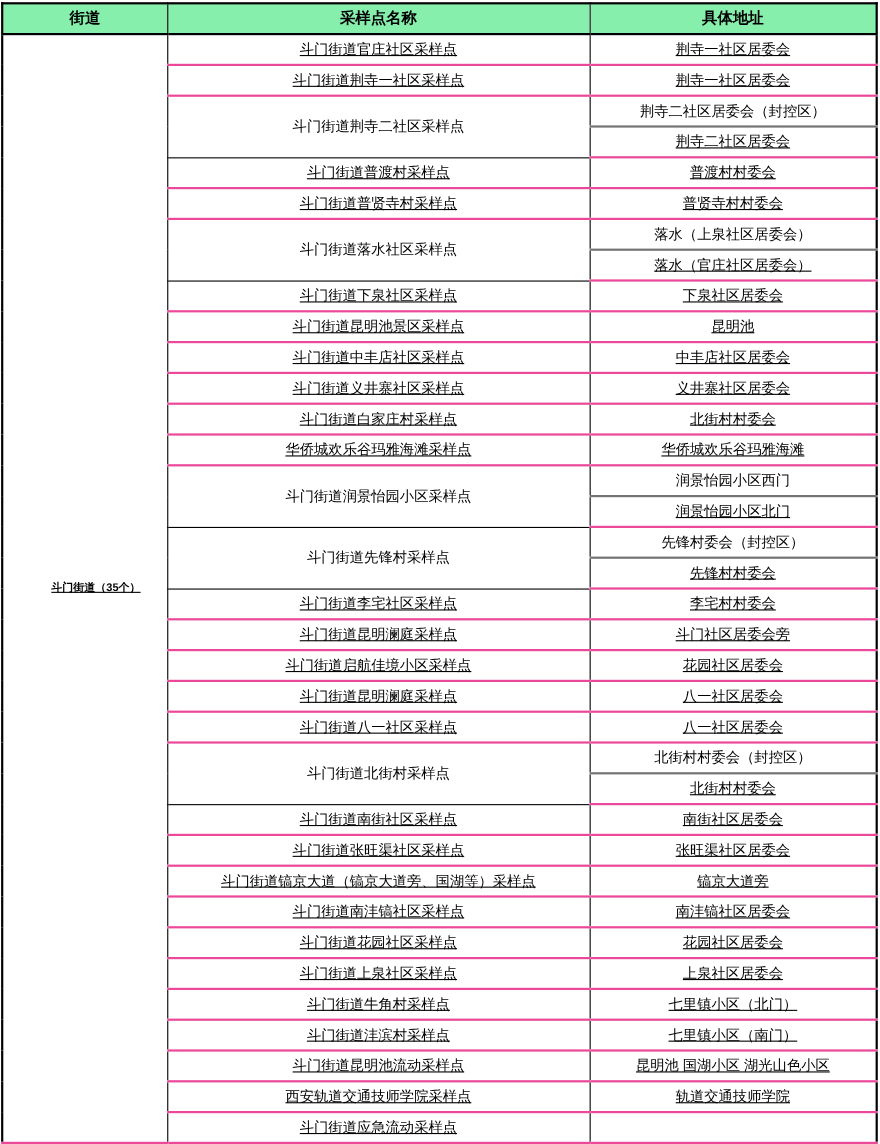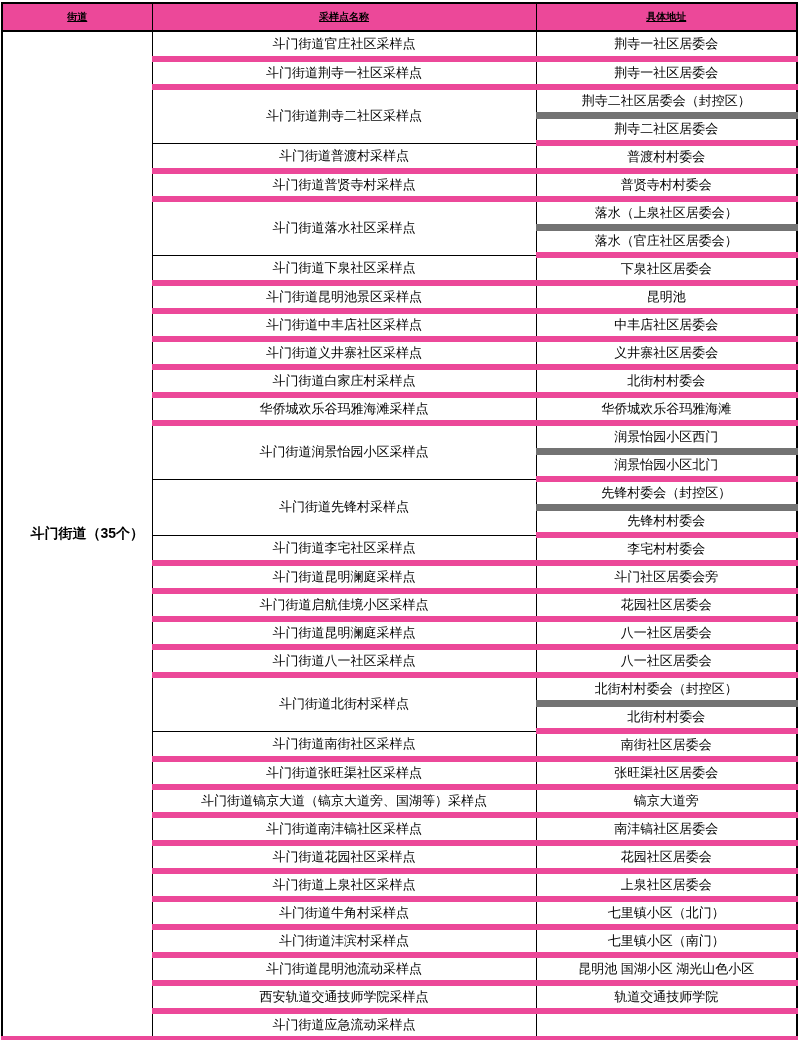--- a/index.html
+++ b/index.html
@@ -36,35 +36,34 @@
     vertical-align: middle;
     padding: 1px 4px;
     font-size: 13px;
     color: #000;
     line-height: 1.25;
     overflow: hidden;
     white-space: nowrap;
   }
   thead th {
     font-weight: bold;
-    font-size: 10px;
+    font-size: 14px;
     height: 24px;
     border-bottom: 2px solid #000;
-    background: #ec4899;
-    text-decoration: underline;
+    background: #86efac;
   }
   tbody tr { height: 28px; }
   td.street-cell {
     font-weight: bold;
-    font-size: 14px;
+    font-size: 10px;
     white-space: nowrap;
     padding-left: 24px;
   }
-  tr.group-end td { border-bottom: 6px solid #ec4899; }
-  td.sub-sep { border-bottom: 7px solid #737373; }
+  tr.group-end td { border-bottom: 2px solid #ec4899; text-decoration: underline; }
+  td.sub-sep { border-bottom: 2px solid #737373; }
 </style>
 </head>
 <body>
 
 <div id="page">
   <table class="sampling">
     <colgroup>
       <col class="c1">
       <col class="c2">
       <col class="c3">

